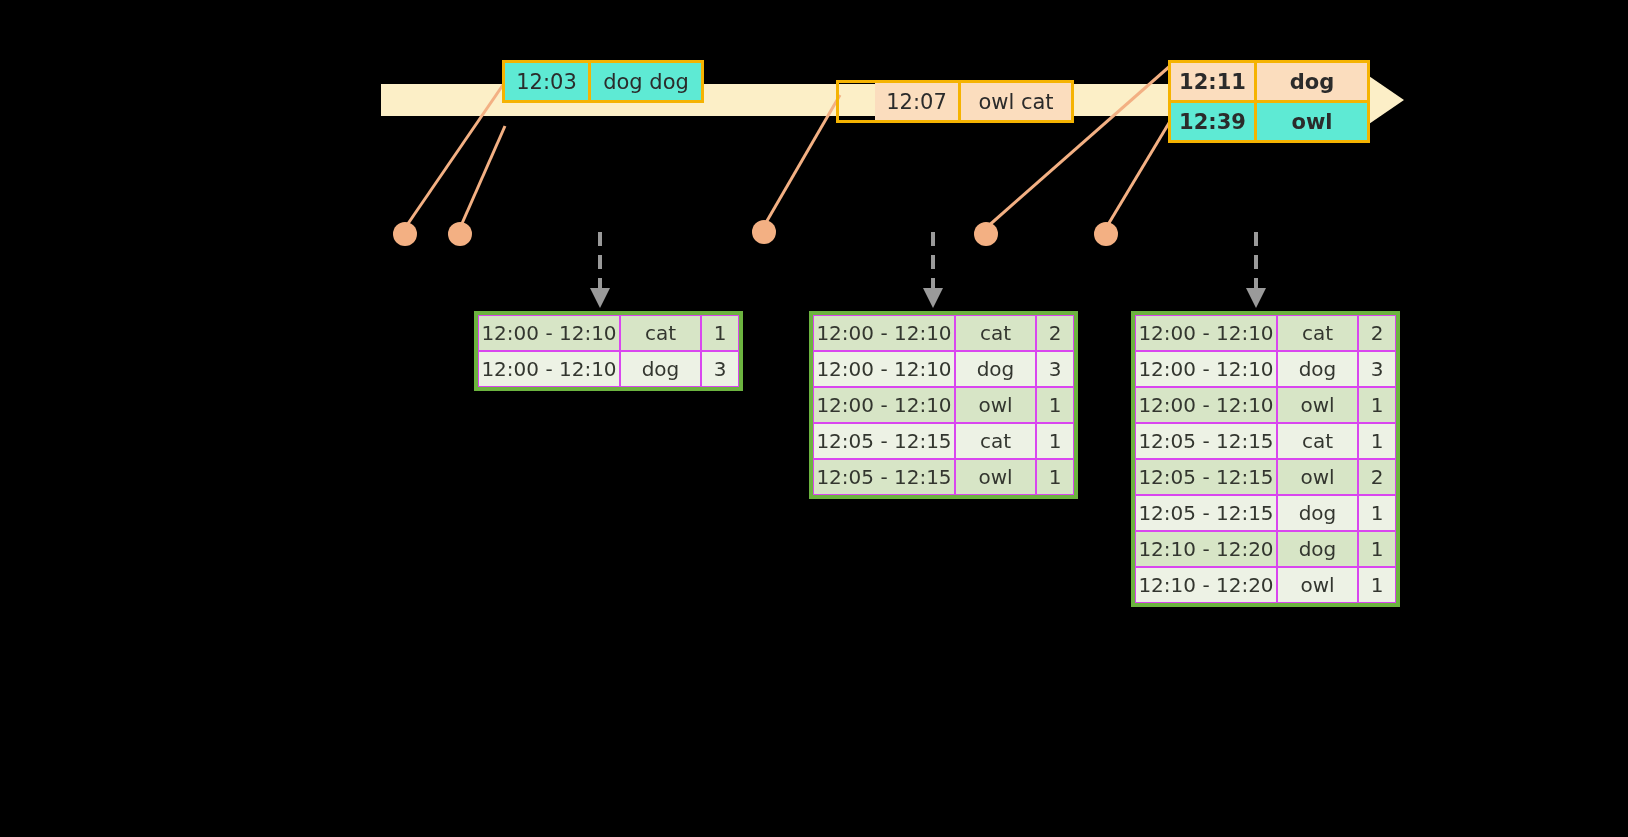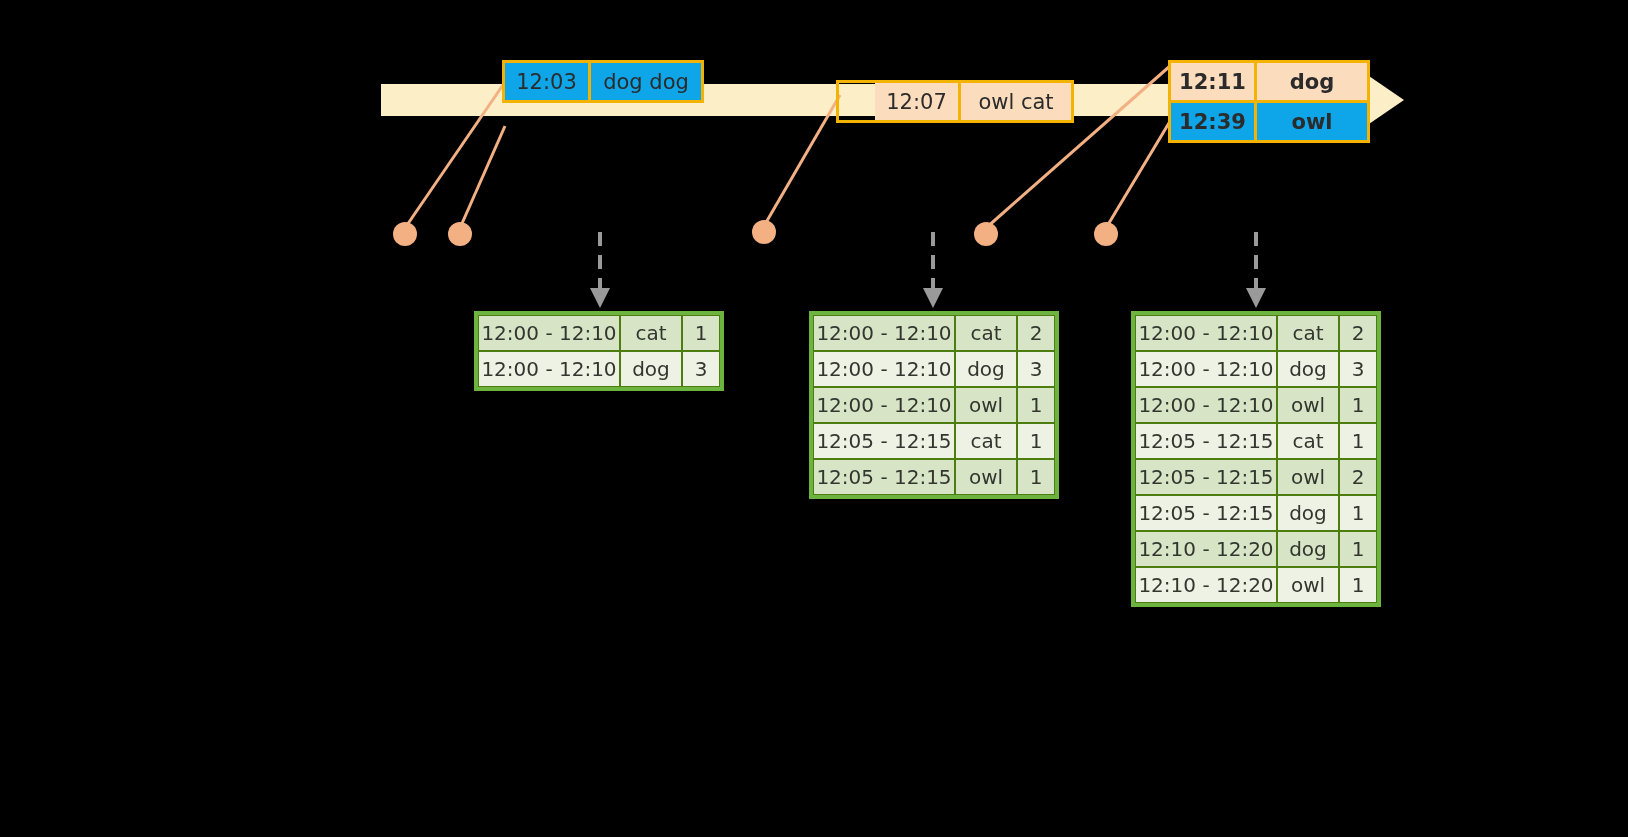--- a/index.html
+++ b/index.html
@@ -19,47 +19,47 @@
     border-top:26px solid transparent;
     border-bottom:26px solid transparent;
     border-left:38px solid #FCEFC7;
   }
 
   
   .evt-group{position:absolute;border:3px solid #F5B301;box-sizing:border-box;}
   .evt-row{display:flex;box-sizing:border-box;}
   .evt-row + .evt-row{border-top:3px solid #F5B301;}
   .evt-row.shade .cell{background:#FBDDBE;}
-  .evt-row.plain .cell{background:#0ea5e9;}
+  .evt-row.plain .cell{background:#5eead4;}
   .evt-row .cell{
     display:flex;align-items:center;justify-content:center;
     color:#2b2b2b;font-size:21px;box-sizing:border-box;
   }
   .evt-row .c-time{width:83px;height:37px;}
   .evt-row .c-val{width:113px;height:37px;border-left:3px solid #F5B301;}
 
   #evt1{left:502px;top:60px;}
   #evt2{left:836px;top:80px;padding-left:36px;}
   #evt3{left:1168px;top:60px;font-weight:bold;}
 
   
   .dot{position:absolute;width:24px;height:24px;border-radius:50%;
        background:#F3B083;}
 
   
   .gtable{position:absolute;border:4px solid #6CB33F;box-sizing:border-box;
-          background:#4d7c0f;}
+          background:#d946ef;}
   .grow{display:flex;box-sizing:border-box;}
   .gcell{display:flex;align-items:center;justify-content:center;
          color:#33362f;font-size:20px;box-sizing:border-box;height:34px;
          margin:1px;}
   .grow.shade .gcell{background:#D7E5C6;}
   .grow.plain .gcell{background:#EDF2E5;}
   .c-range{width:140px;}
-  .c-key{width:60px;}
+  .c-key{width:79px;}
   .c-cnt{width:36px;}
 
   #tbl1{left:474px;top:311px;}
   #tbl2{left:809px;top:311px;}
   #tbl3{left:1131px;top:311px;}
 </style>
 </head>
 <body>
 
 <div class="stage">

